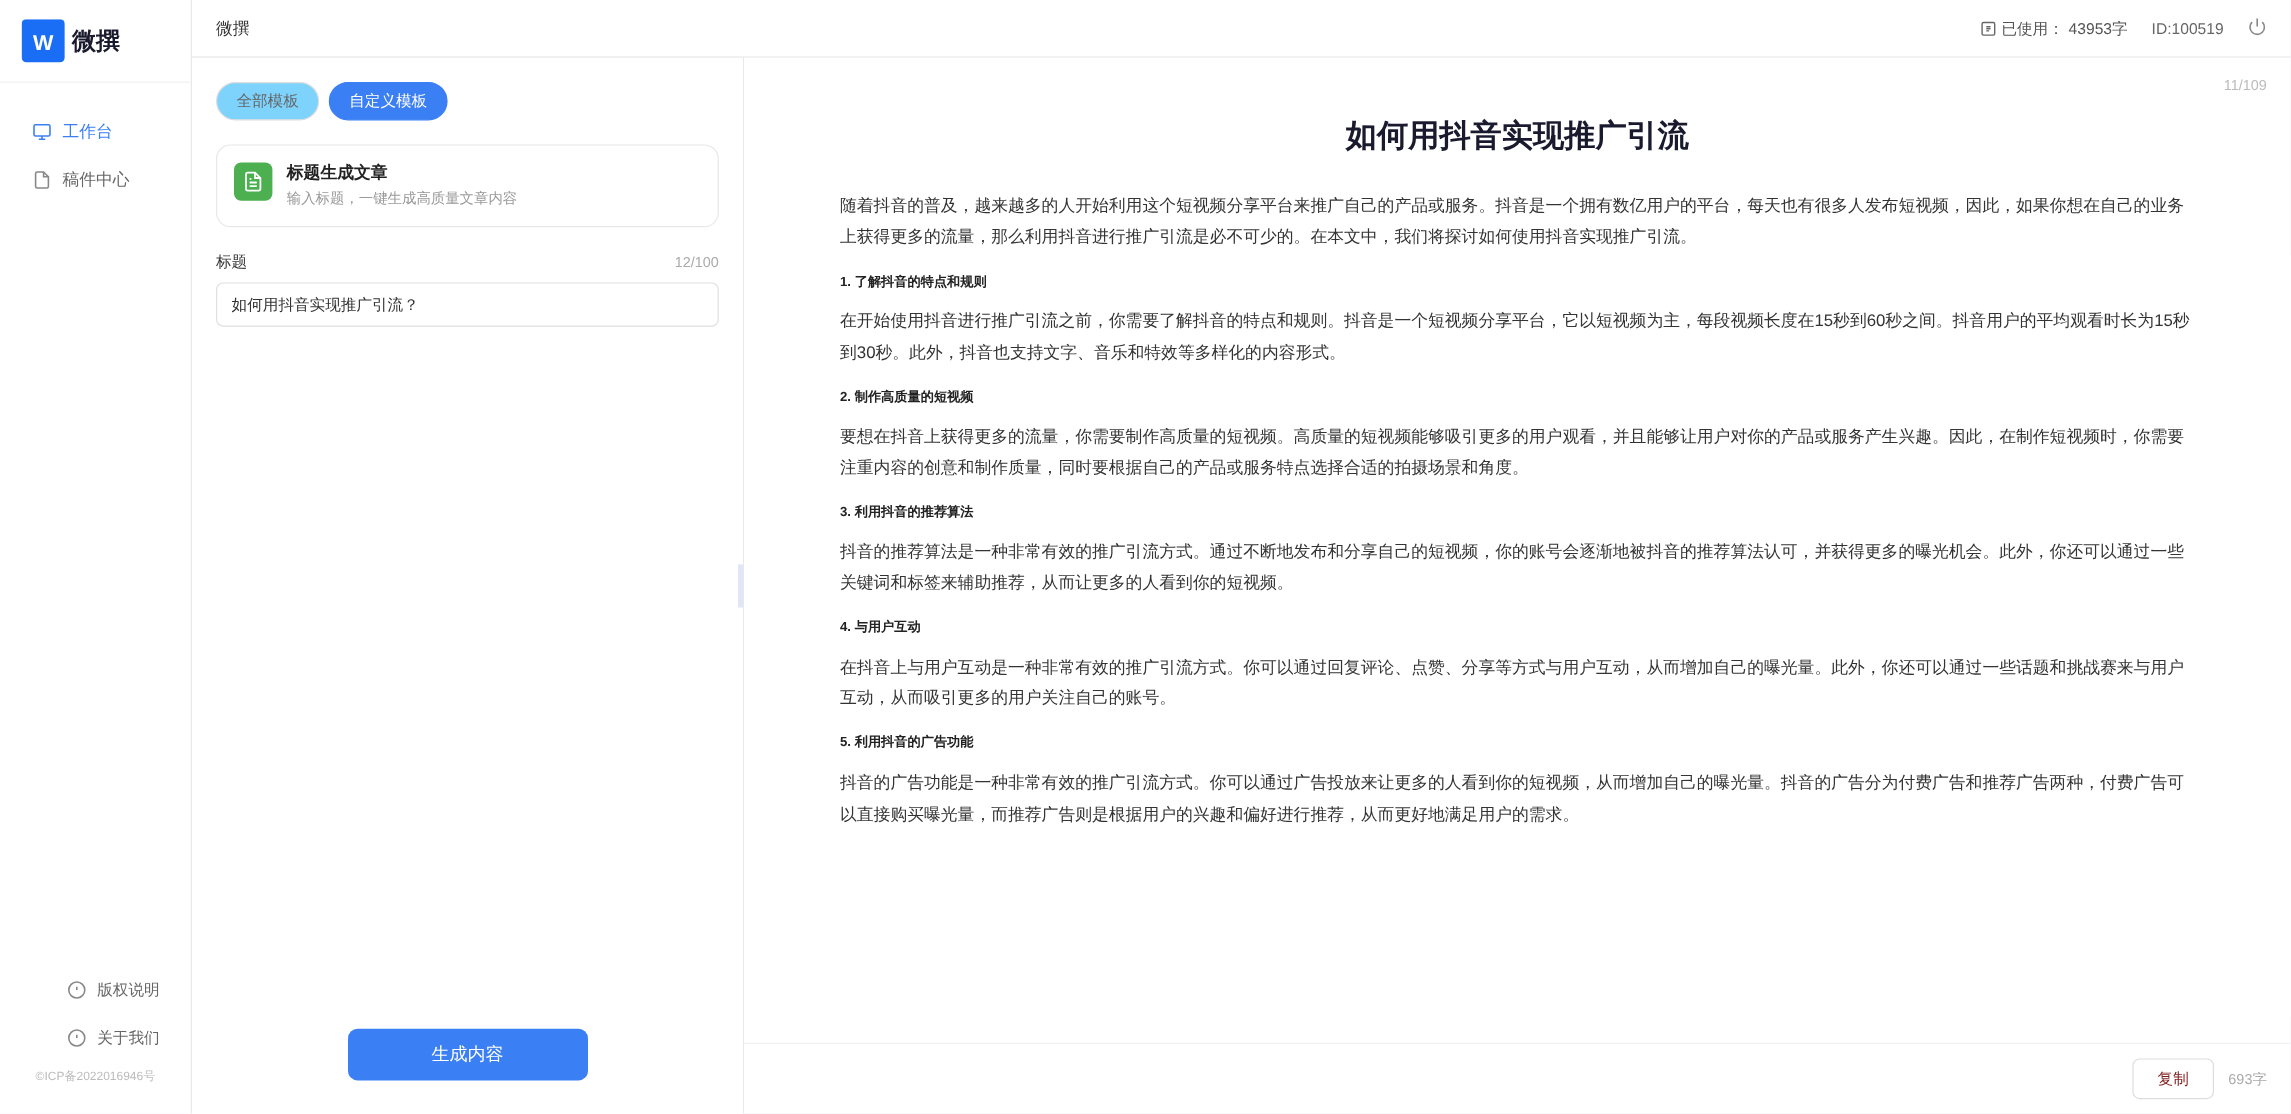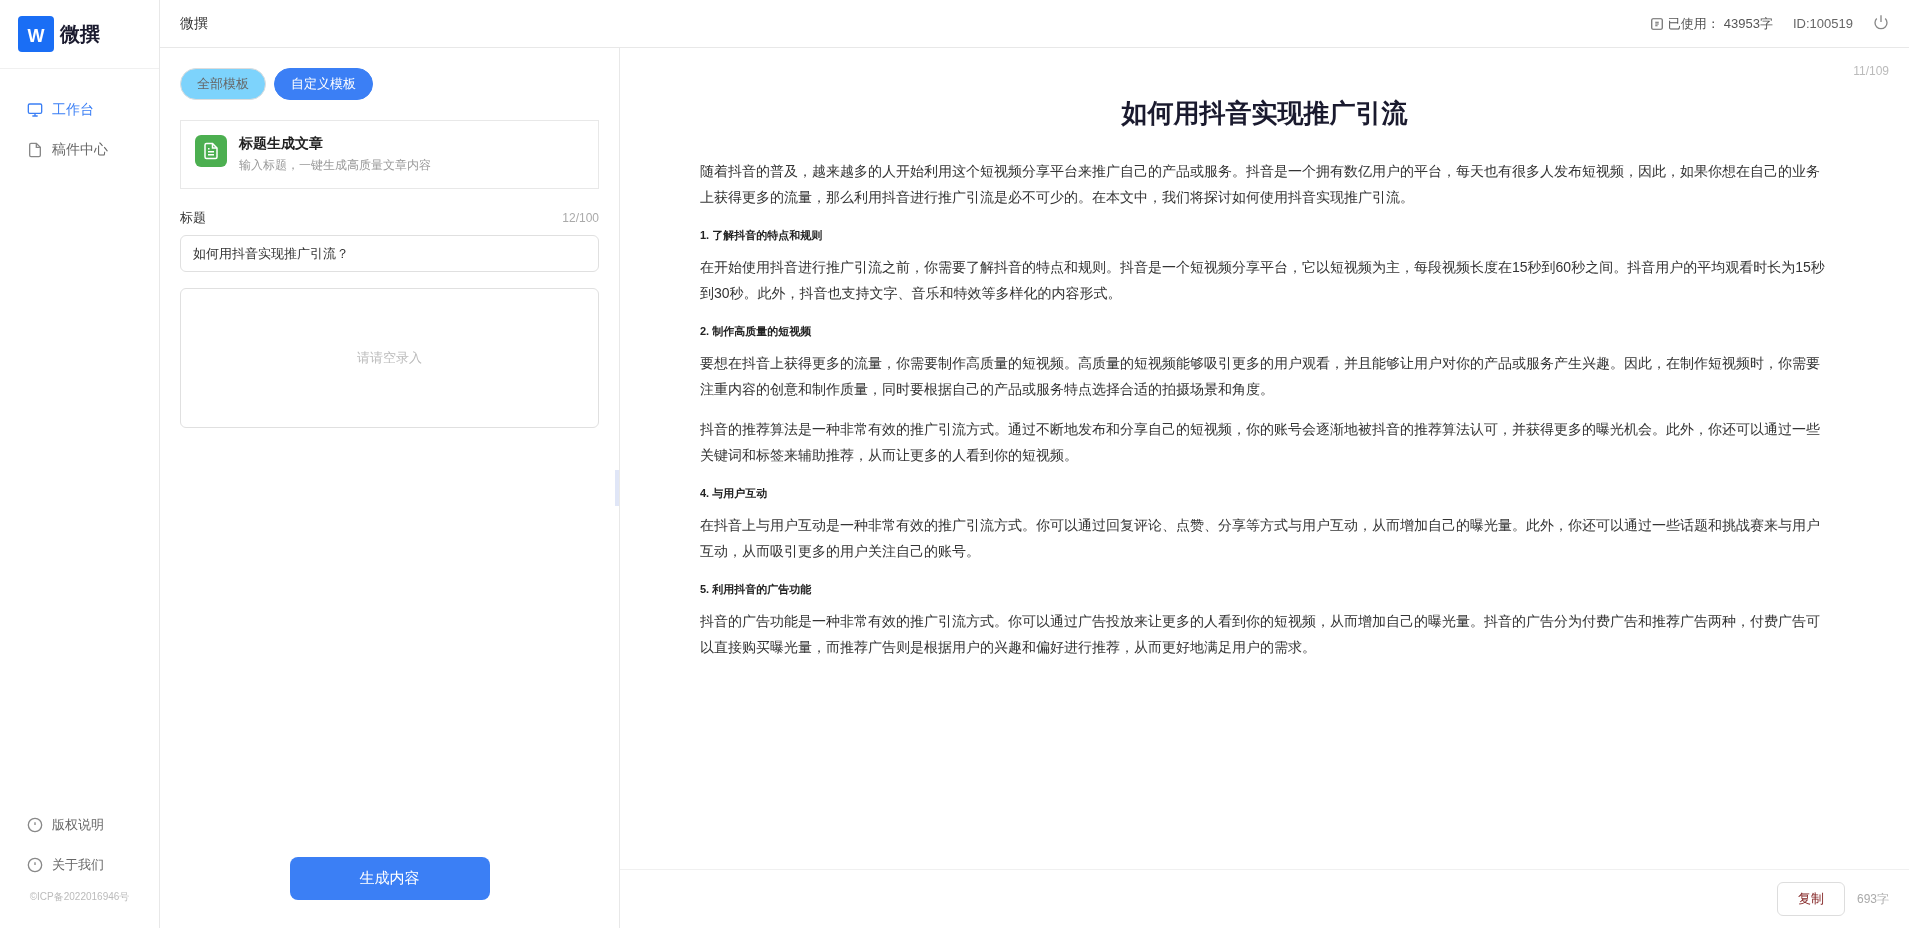--- a/index.html
+++ b/index.html
@@ -45,20 +45,21 @@
       margin: 2px 8px;
       gap: 8px;
     }
     .sidebar-item.active { color: #3b7ff5; }
     .sidebar-item .icon { width: 18px; height: 18px; display: flex; align-items: center; justify-content: center; }
     .sidebar-bottom {
       padding-bottom: 20px;
     }
     .sidebar-bottom .sidebar-item {
       font-size: 13px;
+      justify-content: flex-end;
     }
     .icp-text {
       font-size: 10px;
       color: #bbb;
       padding: 4px 18px;
       text-align: center;
     }
 
     
     .main-area {
@@ -140,21 +141,21 @@
       background: #3b7ff5;
       color: #fff;
       border-color: #3b7ff5;
     }
 
     .template-card {
       display: flex;
       align-items: flex-start;
       padding: 14px;
       border: 1px solid #e8e8e8;
-      border-radius: 0;
+      border-radius: 12px;
       margin-bottom: 20px;
       gap: 12px;
       cursor: pointer;
     }
     .template-card-icon {
       width: 32px;
       height: 32px;
       background: #4caf50;
       border-radius: 6px;
       display: flex;
@@ -422,23 +423,20 @@
           <div class="desc">输入标题，一键生成高质量文章内容</div>
         </div>
       </div>
 
       <div class="form-label-row">
         <span class="form-label">标题</span>
         <span class="form-counter">12/100</span>
       </div>
       <input class="form-input" type="text" value="如何用抖音实现推广引流？" style="">
 
-      <div class="form-placeholder">
-        <span>请请空录入</span>
-      </div>
 
       <button class="generate-btn">生成内容</button>
 
       <div class="collapse-arrow">◀</div>
     </div>
 
     <div class="right-panel">
       <div class="page-counter">11/109</div>
       <div class="article-scroll">
         <h1 class="article-title">如何用抖音实现推广引流</h1>
@@ -446,20 +444,21 @@
           <p>随着抖音的普及，越来越多的人开始利用这个短视频分享平台来推广自己的产品或服务。抖音是一个拥有数亿用户的平台，每天也有很多人发布短视频，因此，如果你想在自己的业务上获得更多的流量，那么利用抖音进行推广引流是必不可少的。在本文中，我们将探讨如何使用抖音实现推广引流。</p>
           <div>
             <div class="section-heading">1.  了解抖音的特点和规则</div>
             <p>在开始使用抖音进行推广引流之前，你需要了解抖音的特点和规则。抖音是一个短视频分享平台，它以短视频为主，每段视频长度在15秒到60秒之间。抖音用户的平均观看时长为15秒到30秒。此外，抖音也支持文字、音乐和特效等多样化的内容形式。</p>
           </div>
           <div>
             <div class="section-heading">2.  制作高质量的短视频</div>
             <p>要想在抖音上获得更多的流量，你需要制作高质量的短视频。高质量的短视频能够吸引更多的用户观看，并且能够让用户对你的产品或服务产生兴趣。因此，在制作短视频时，你需要注重内容的创意和制作质量，同时要根据自己的产品或服务特点选择合适的拍摄场景和角度。</p>
           </div>
           <div>
+            <div class="section-heading">3.  利用抖音的推荐算法</div>
             <p>抖音的推荐算法是一种非常有效的推广引流方式。通过不断地发布和分享自己的短视频，你的账号会逐渐地被抖音的推荐算法认可，并获得更多的曝光机会。此外，你还可以通过一些关键词和标签来辅助推荐，从而让更多的人看到你的短视频。</p>
           </div>
           <div>
             <div class="section-heading">4.  与用户互动</div>
             <p>在抖音上与用户互动是一种非常有效的推广引流方式。你可以通过回复评论、点赞、分享等方式与用户互动，从而增加自己的曝光量。此外，你还可以通过一些话题和挑战赛来与用户互动，从而吸引更多的用户关注自己的账号。</p>
           </div>
           <div>
             <div class="section-heading">5.  利用抖音的广告功能</div>
             <p>抖音的广告功能是一种非常有效的推广引流方式。你可以通过广告投放来让更多的人看到你的短视频，从而增加自己的曝光量。抖音的广告分为付费广告和推荐广告两种，付费广告可以直接购买曝光量，而推荐广告则是根据用户的兴趣和偏好进行推荐，从而更好地满足用户的需求。</p>
           </div>

